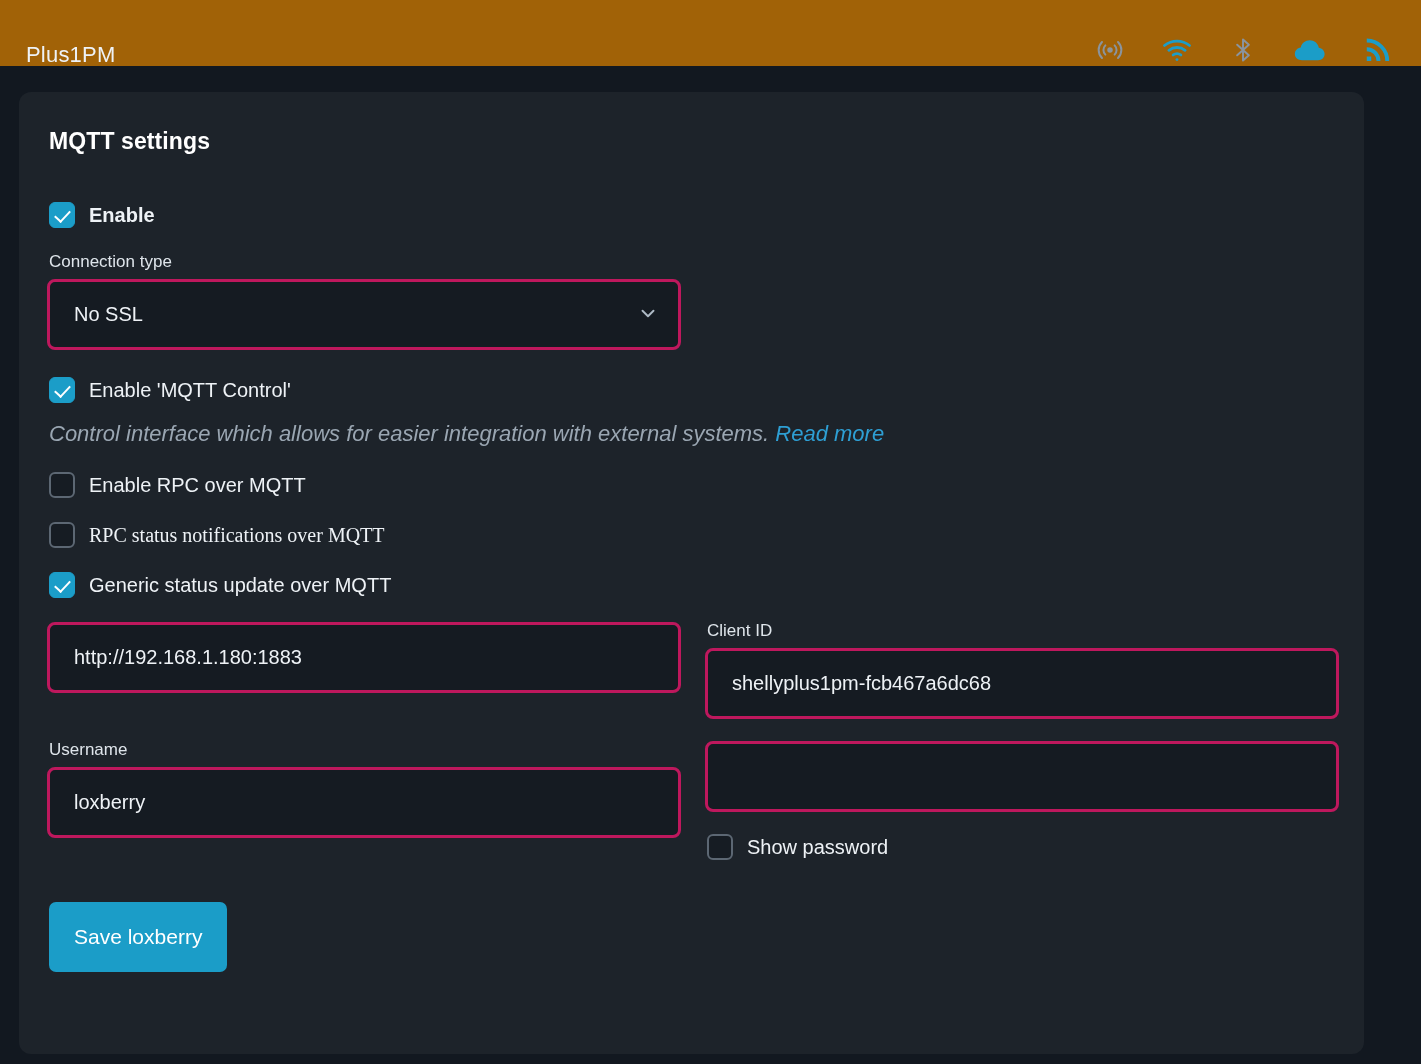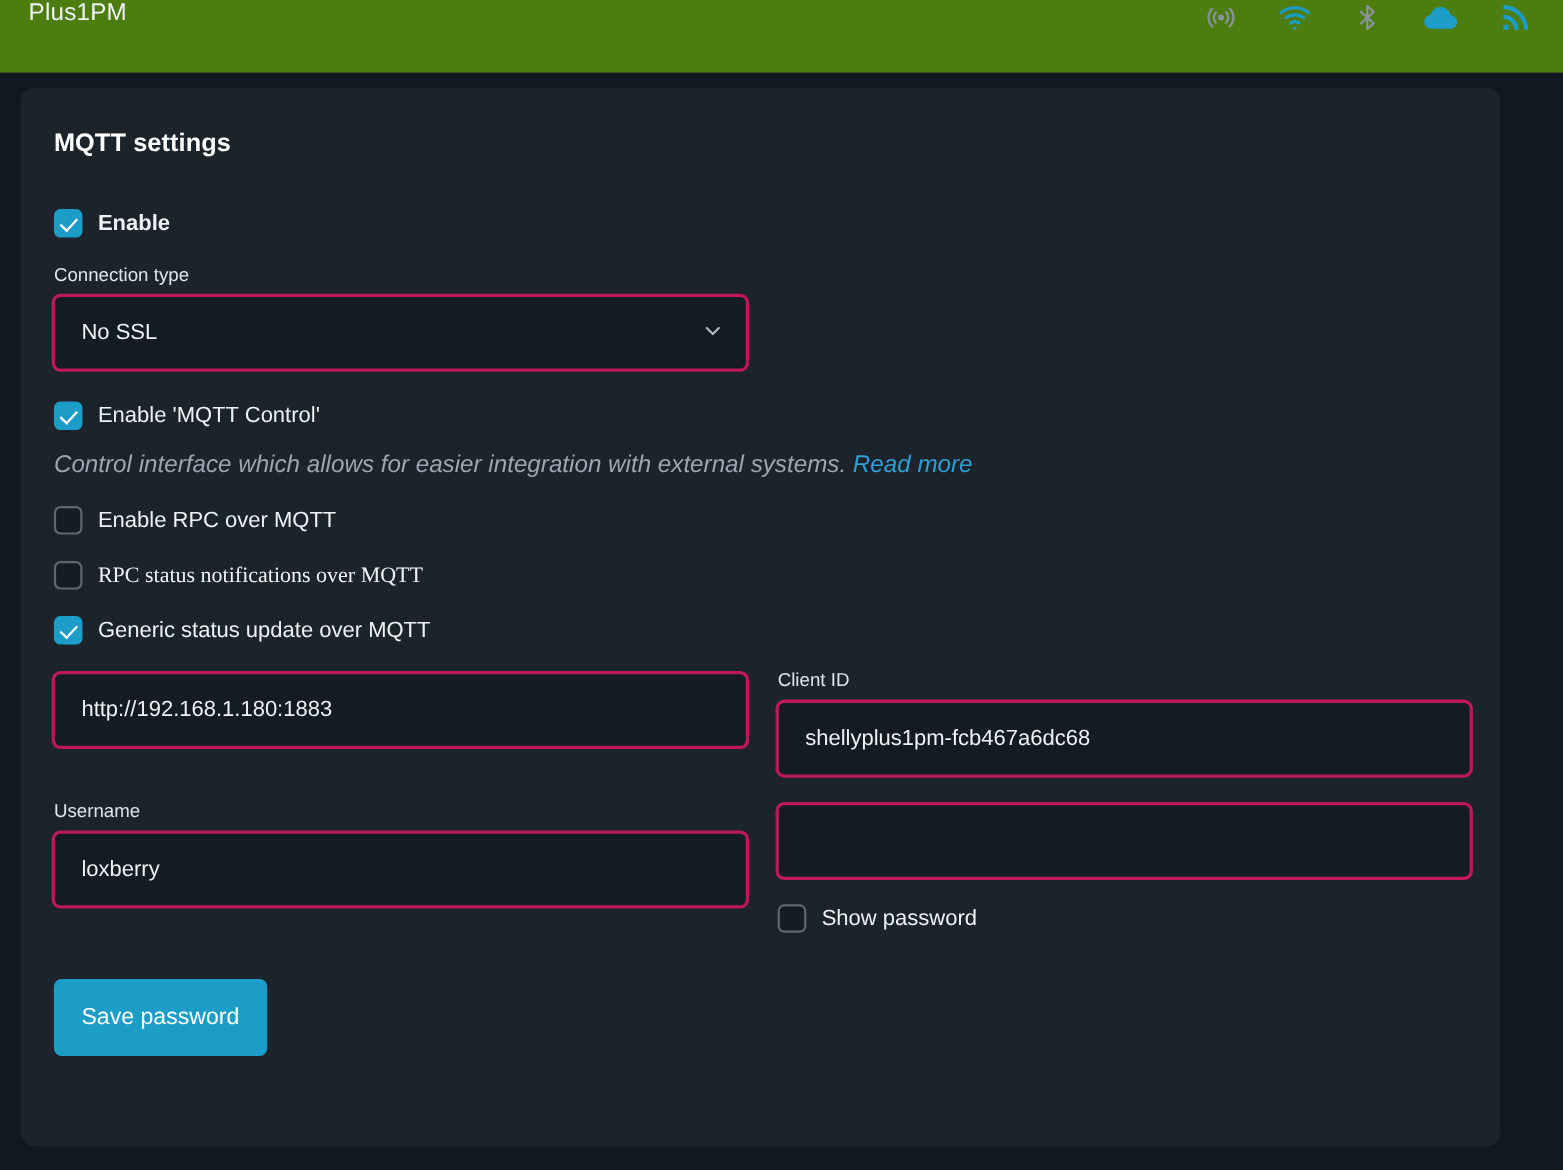--- a/index.html
+++ b/index.html
@@ -9,23 +9,23 @@
     height: 1064px;
     background: #121820;
     font-family: "Liberation Sans", sans-serif;
     overflow: hidden;
   }
 
   
   .topbar {
     height: 66px;
     width: 100%;
-    background: #4d7c0f;
+    background: #a16207;
     display: flex;
-    align-items: flex-start;
+    align-items: flex-end;
     justify-content: space-between;
     padding: 0 28px 0 26px;
   }
   .app-title {
     color: #eef2f6;
     font-size: 22px;
     letter-spacing: 0.2px;
     line-height: 1;
   }
   .status-icons {
@@ -33,21 +33,21 @@
     align-items: center;
     gap: 36px;
   }
   .status-icons .ico { display: flex; align-items: center; justify-content: center; }
   .ico svg { display: block; }
 
   
   .panel {
     position: absolute;
     left: 19px;
-    top: 80px;
+    top: 92px;
     width: 1345px;
     height: 962px;
     background: #1d232a;
     border-radius: 12px;
     padding: 30px 28px 0 28px;
   }
   .panel-title {
     color: #ffffff;
     font-size: 23px;
     font-weight: bold;
@@ -290,15 +290,15 @@
       <div class="input-box" placeholder=""></div>
 
       <div class="chk-row" style="margin-top:22px;">
         <span class="chk off"></span>
         <span class="chk-label">Show password</span>
       </div>
     </div>
   </div>
 
   
-  <button class="save-btn" style="margin-top:42px;">Save password</button>
+  <button class="save-btn" style="margin-top:42px;">Save loxberry</button>
 
 </div>
 
 </body></html>

